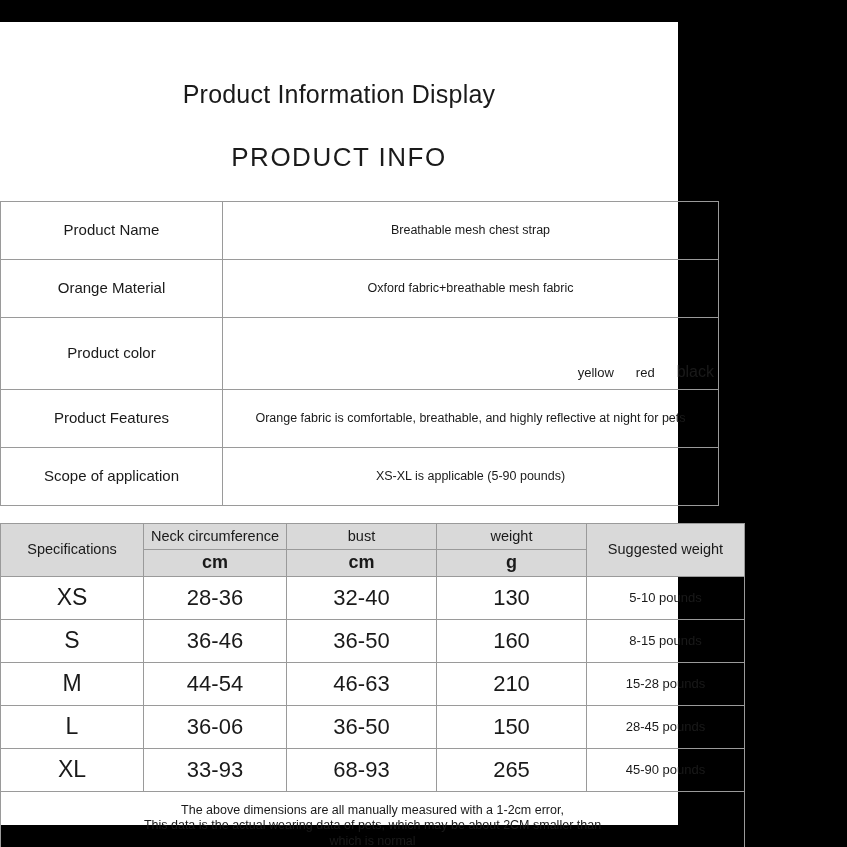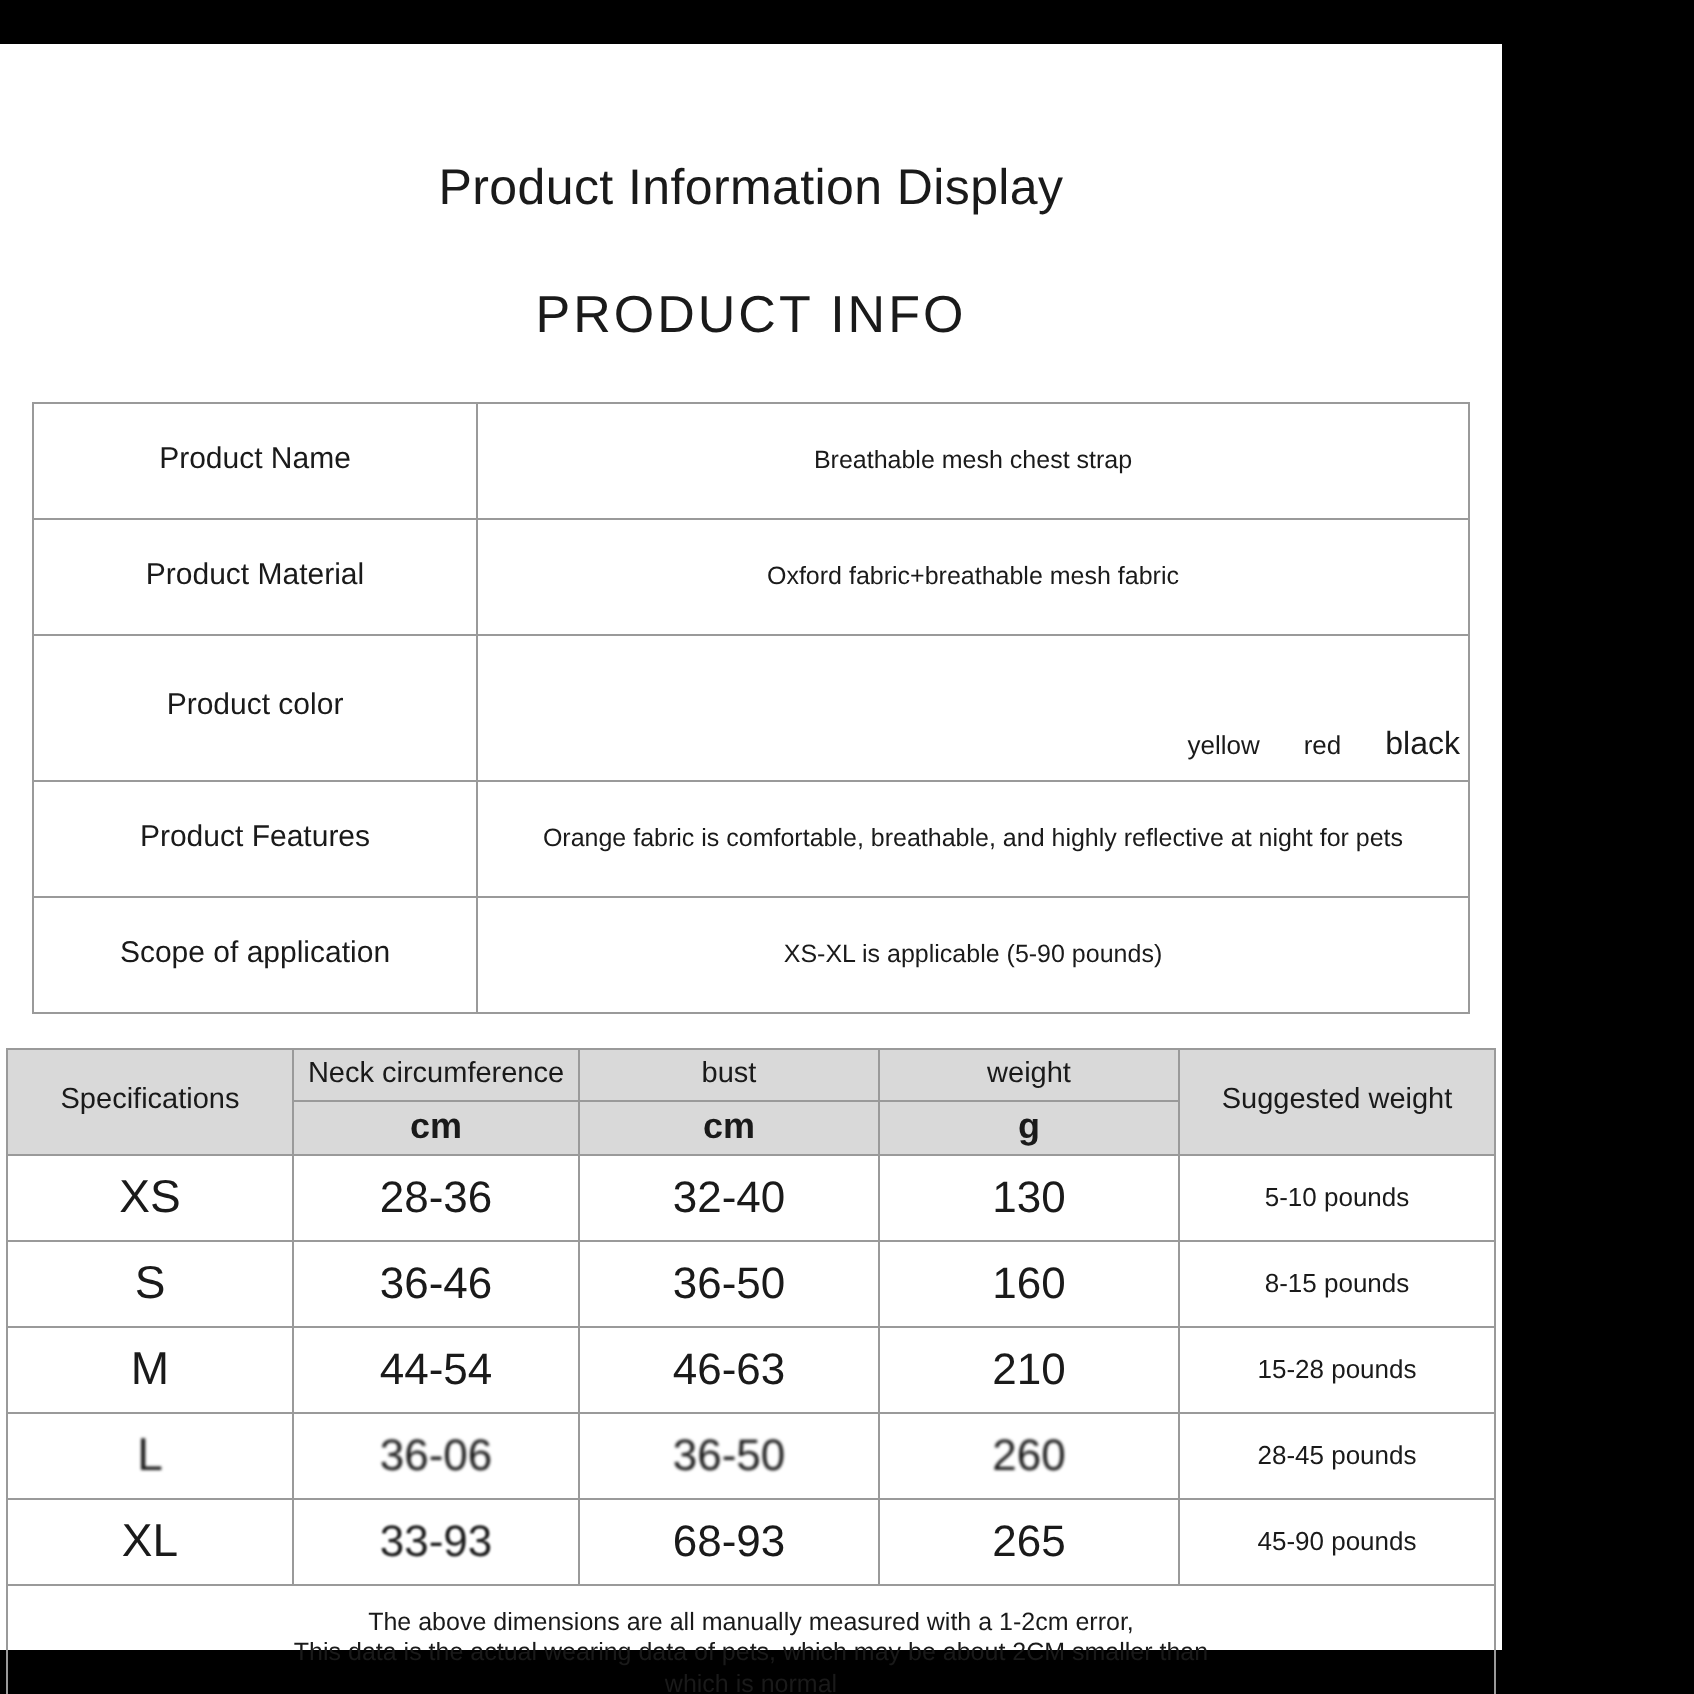--- a/index.html
+++ b/index.html
@@ -10,21 +10,21 @@
   body {
     width: 847px;
     height: 847px;
     font-family: "Liberation Sans", sans-serif;
     overflow: hidden;
   }
   #page {
     position: absolute;
     left: 0;
     top: 22px;
-    width: 751px;
+    width: 678px;
     height: 803px;
     background: #ffffff;
   }
   .title-main {
     text-align: center;
     font-size: 25px;
     color: #1a1a1a;
     margin-top: 58px;
     letter-spacing: 0.2px;
   }
@@ -134,21 +134,21 @@
   <div class="title-main">Product Information Display</div>
   <div class="title-sub">PRODUCT INFO</div>
 
   <table id="info-table">
     <tbody>
       <tr>
         <td class="label">Product Name</td>
         <td class="value">Breathable mesh chest strap</td>
       </tr>
       <tr>
-        <td class="label">Product Material</td>
+        <td class="label">Orange Material</td>
         <td class="value">Oxford fabric+breathable mesh fabric</td>
       </tr>
       <tr>
         <td class="label">Product color</td>
         <td class="value">
           <div class="color-row">
             <span class="c1">yellow</span>
             <span class="c2">red</span>
             <span class="c3">black</span>
           </div>
@@ -199,21 +199,21 @@
         <td class="cell-size">M</td>
         <td class="cell-num">44-54</td>
         <td class="cell-num">46-63</td>
         <td class="cell-num">210</td>
         <td class="cell-sugg">15-28 pounds</td>
       </tr>
       <tr>
         <td class="cell-size blurry2">L</td>
         <td class="cell-num blurry2">36-06</td>
         <td class="cell-num blurry2">36-50</td>
-        <td class="cell-num blurry2">260</td>
+        <td class="cell-num blurry2">150</td>
         <td class="cell-sugg">28-45 pounds</td>
       </tr>
       <tr>
         <td class="cell-size">XL</td>
         <td class="cell-num blurry">33-93</td>
         <td class="cell-num">68-93</td>
         <td class="cell-num">265</td>
         <td class="cell-sugg">45-90 pounds</td>
       </tr>
     </tbody>

